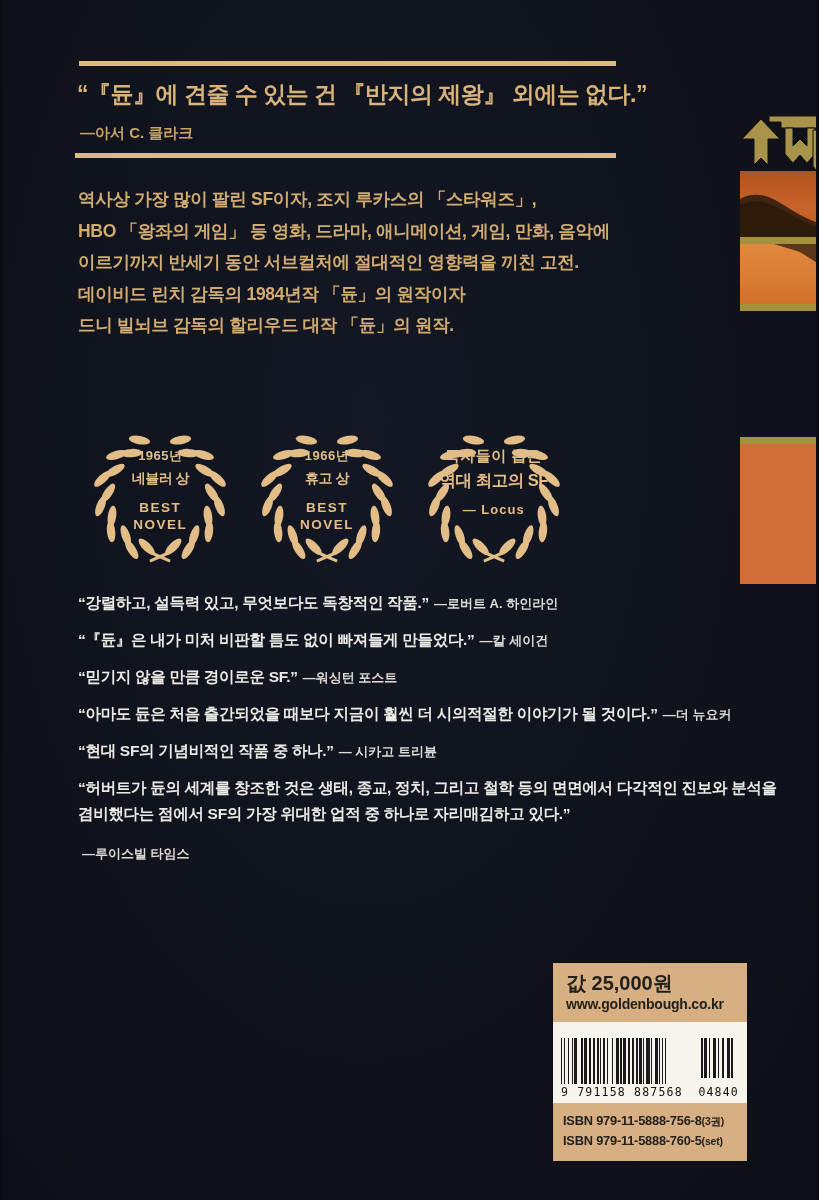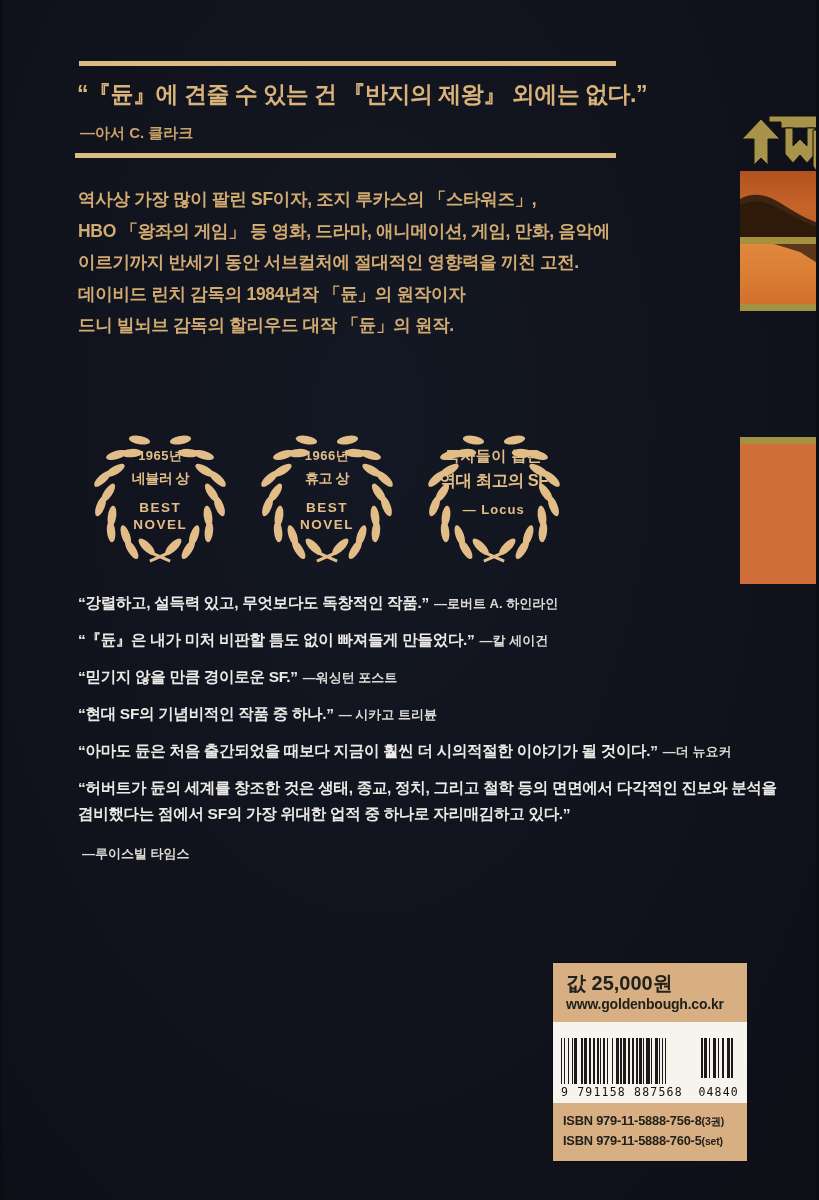--- a/index.html
+++ b/index.html
@@ -149,22 +149,22 @@
         <span class="aw-main">역대 최고의 SF</span>
         <span class="aw-bottom">— Locus</span>
       </div>
     </div>
   </div>
 
   <div class="reviews">
     <p class="review"><span>“강렬하고, 설득력 있고, 무엇보다도 독창적인 작품.”</span><span class="src">—로버트 A. 하인라인</span></p>
     <p class="review"><span>“『듄』은 내가 미처 비판할 틈도 없이 빠져들게 만들었다.”</span><span class="src">—칼 세이건</span></p>
     <p class="review"><span>“믿기지 않을 만큼 경이로운 SF.”</span><span class="src">—워싱턴 포스트</span></p>
+    <p class="review"><span>“아마도 듄은 처음 출간되었을 때보다 지금이 훨씬 더 시의적절한 이야기가 될 것이다.”</span><span class="src">—더 뉴요커</span></p>
     <p class="review"><span>“현대 SF의 기념비적인 작품 중 하나.”</span><span class="src">— 시카고 트리뷴</span></p>
-    <p class="review"><span>“아마도 듄은 처음 출간되었을 때보다 지금이 훨씬 더 시의적절한 이야기가 될 것이다.”</span><span class="src">—더 뉴요커</span></p>
     <p class="review stacked"><span>“허버트가 듄의 세계를 창조한 것은 생태, 종교, 정치, 그리고 철학 등의 면면에서 다각적인 진보와 분석을 겸비했다는 점에서 SF의 가장 위대한 업적 중 하나로 자리매김하고 있다.”</span><span class="src">—루이스빌 타임스</span></p>
   </div>
 
   <div class="price-box">
     <div class="pb-top">
       <div class="pb-price">값 25,000원</div>
       <div class="pb-site">www.goldenbough.co.kr</div>
     </div>
     <div class="pb-mid">
       <div class="bc-row">

